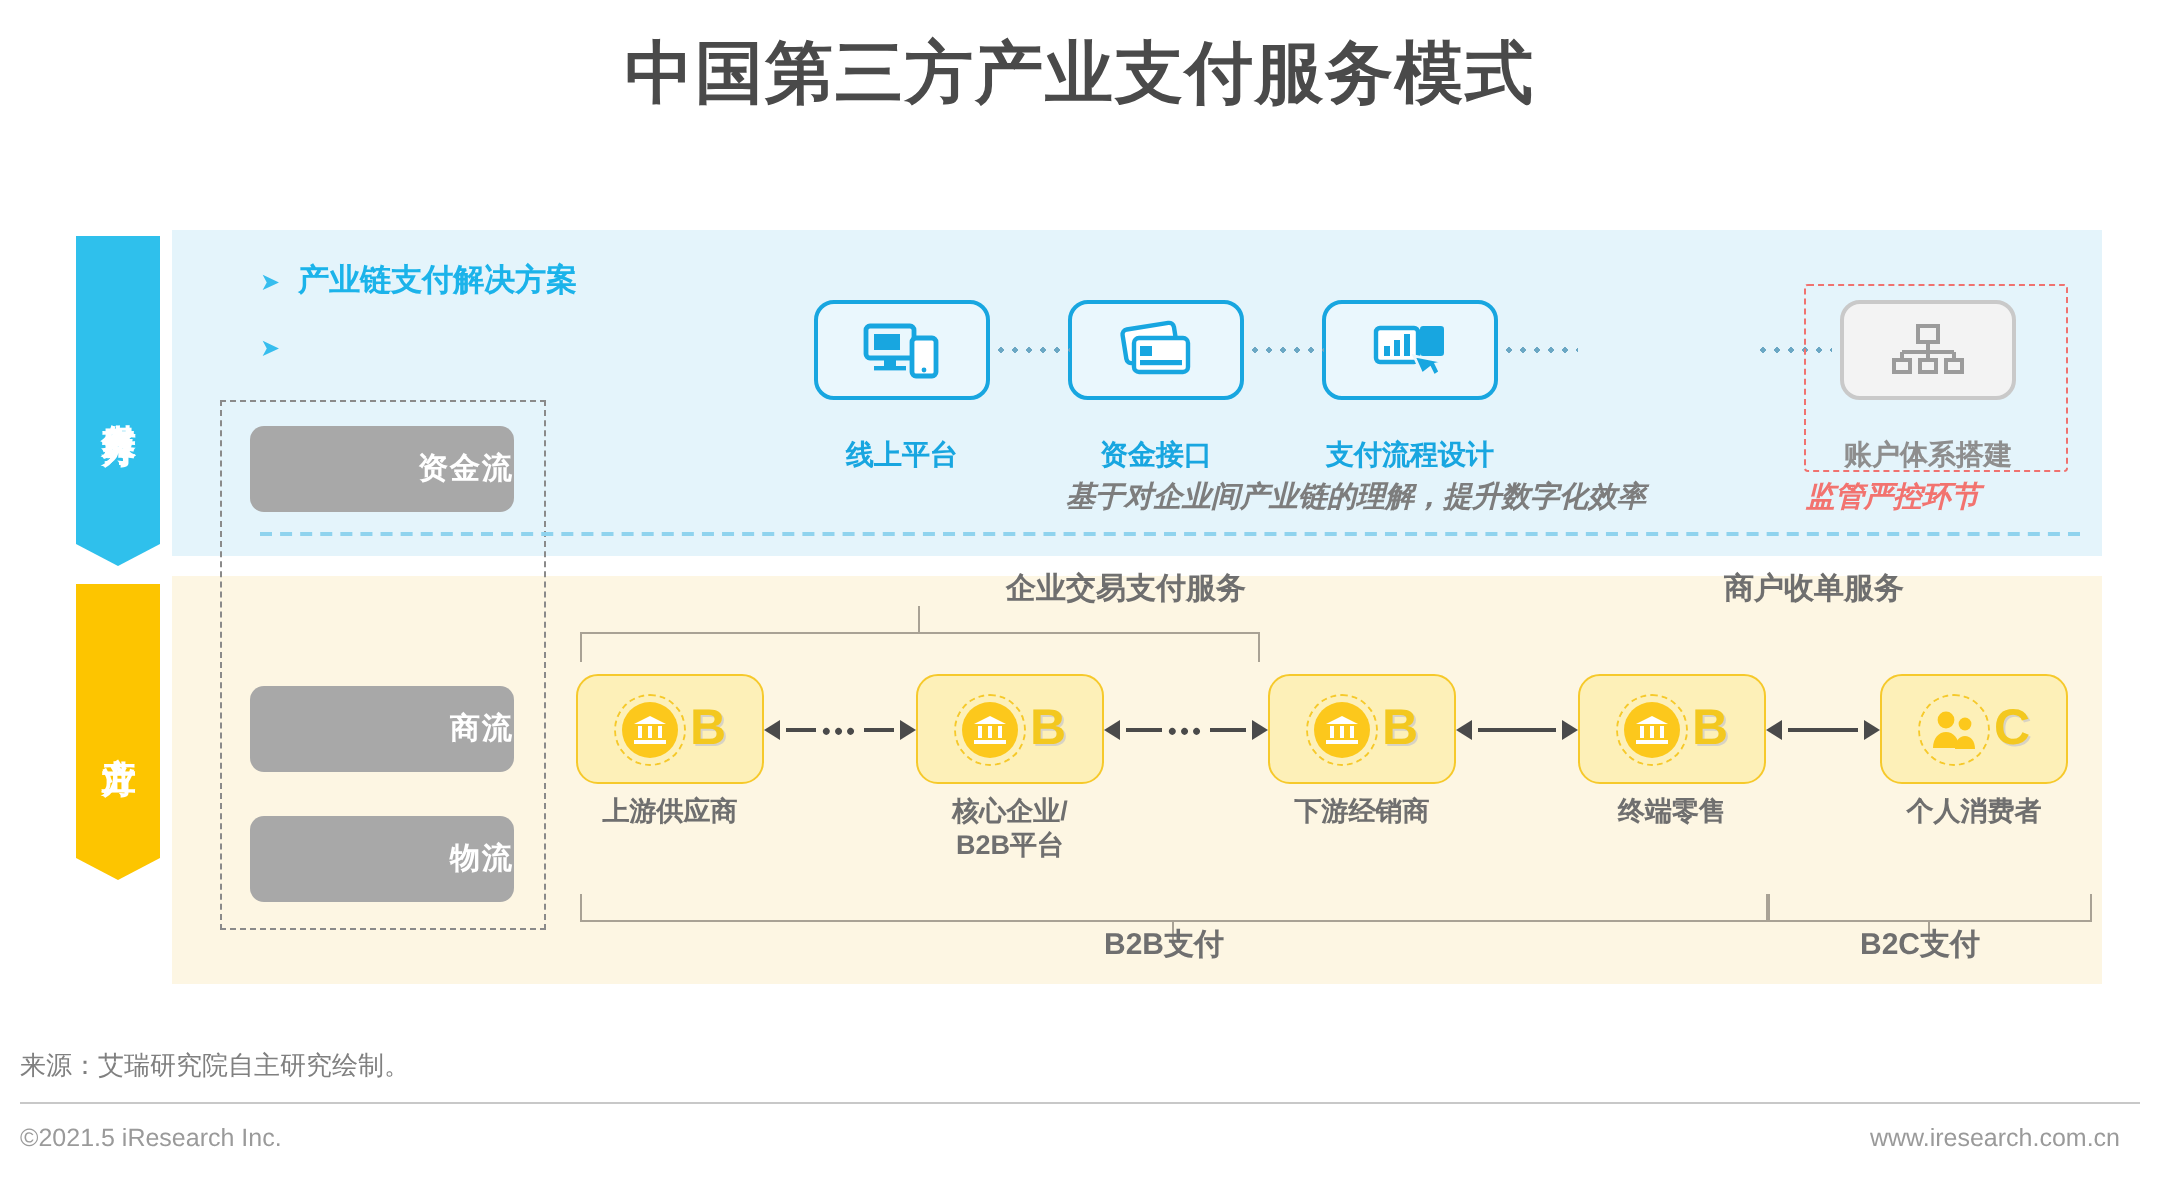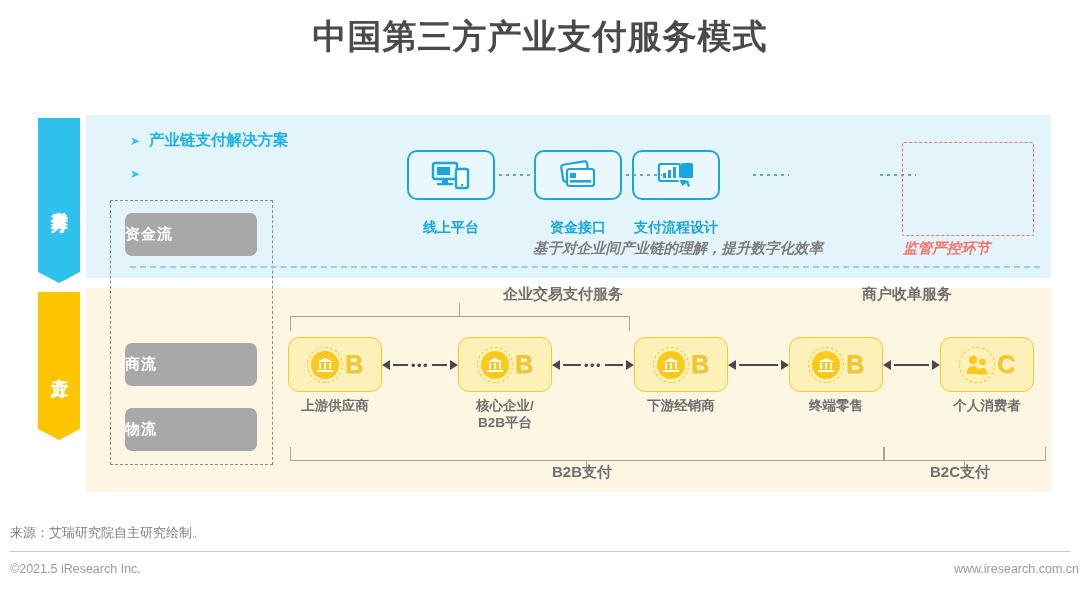--- a/index.html
+++ b/index.html
@@ -47,21 +47,21 @@
   .bullet .mk{font-size:12px;color:#36bdee;}
 
   
   .flow-box{
     position:absolute;left:110px;top:200px;width:163px;height:265px;
     border:1.6px dashed #8a8a8a;box-sizing:border-box;
   }
   .flow-item{
     position:absolute;left:125px;width:132px;height:43px;border-radius:7px;
     background:#a8a8a8;color:#fff;font-weight:bold;font-size:15px;
-    display:flex;align-items:center;justify-content:flex-start;letter-spacing:1px;
+    display:flex;align-items:center;justify-content:flex-end;letter-spacing:1px;
   }
 
   
   .svc{position:absolute;width:88px;text-align:center;}
   .svc .card{
     width:88px;height:50px;border-radius:10px;box-sizing:border-box;
     display:flex;align-items:center;justify-content:center;
     border:2.2px solid #18a6e0;background:#eaf7fd;
   }
   .svc .lbl{margin-top:19px;font-size:14px;font-weight:bold;color:#18a6e0;white-space:nowrap;}
@@ -122,21 +122,21 @@
   .arw-line{height:2px;background:#4a4a4a;position:relative;}
   .ahead{width:0;height:0;border-top:5px solid transparent;border-bottom:5px solid transparent;}
   .ahead.l{border-right:8px solid #4a4a4a;}
   .ahead.r{border-left:8px solid #4a4a4a;}
   .mdots{font-size:13px;color:#4a4a4a;letter-spacing:1.5px;line-height:1;}
 
   
   .src{position:absolute;left:10px;top:524px;font-size:13px;color:#808080;}
   .rule1{position:absolute;left:10px;top:551px;width:1060px;height:1px;background:#c8c8c8;}
   .copy{position:absolute;left:10px;top:562px;font-size:12.5px;color:#9a9a9a;}
-  .site{position:absolute;right:1px;top:562px;font-size:12.5px;color:#9a9a9a;}
+  .site{position:absolute;right:20px;top:562px;font-size:12.5px;color:#9a9a9a;}
 </style>
 </head>
 <body>
 
 <div class="page">
 
   <div class="title">中国第三方产业支付服务模式</div>
 
   <div class="panel-blue"></div>
   <div class="panel-yellow"></div>
@@ -188,35 +188,47 @@
       <svg width="40" height="30" viewBox="0 0 40 30">
         <rect x="4" y="3" width="26" height="17" rx="2.5" transform="rotate(-9 17 11)" fill="#fff" stroke="#18a6e0" stroke-width="2.2"></rect>
         <rect x="9" y="9" width="27" height="17" rx="2.5" fill="#fff" stroke="#18a6e0" stroke-width="2.2"></rect>
         <rect x="12" y="13" width="6" height="5" fill="#18a6e0"></rect>
         <rect x="12" y="20" width="21" height="2.6" fill="#18a6e0"></rect>
       </svg>
     </div>
     <div class="lbl">资金接口</div>
   </div>
 
-  <div class="svc" style="left:632px;top:150px">
+  <div class="svc" style="left:661px;top:150px">
     <div class="card">
       <svg width="40" height="30" viewBox="0 0 40 30">
         <rect x="3" y="4" width="21" height="17" rx="2" fill="#fff" stroke="#18a6e0" stroke-width="2.2"></rect>
         <rect x="7" y="13" width="3" height="5" fill="#18a6e0"></rect>
         <rect x="12" y="10" width="3" height="8" fill="#18a6e0"></rect>
         <rect x="17" y="7" width="3" height="11" fill="#18a6e0"></rect>
         <rect x="25" y="3" width="12" height="15" rx="1.6" fill="#18a6e0"></rect>
         <path d="M22 18 l4 9 l4 -3 l2 4 l3 -2 l-2 -4 l4 -1 z" fill="#18a6e0" stroke="#eaf7fd" stroke-width="1.4"></path>
       </svg>
     </div>
     <div class="lbl">支付流程设计</div>
   </div>
 
 
+  <div class="svc gray" style="left:920px;top:150px">
+    <div class="card">
+      <svg width="38" height="28" viewBox="0 0 38 28">
+        <rect x="14" y="2" width="10" height="8" fill="none" stroke="#9b9b9b" stroke-width="2"></rect>
+        <path d="M19 10 v5 M6 15 h26 M6 15 v4 M19 15 v4 M32 15 v4" fill="none" stroke="#9b9b9b" stroke-width="2"></path>
+        <rect x="2" y="19" width="8" height="6" fill="none" stroke="#9b9b9b" stroke-width="2"></rect>
+        <rect x="15" y="19" width="8" height="6" fill="none" stroke="#9b9b9b" stroke-width="2"></rect>
+        <rect x="28" y="19" width="8" height="6" fill="none" stroke="#9b9b9b" stroke-width="2"></rect>
+      </svg>
+    </div>
+    <div class="lbl">账户体系搭建</div>
+  </div>
 
   <div class="dots-h" style="left:497px;top:173px"></div>
   <div class="dots-h" style="left:624px;top:173px"></div>
   <div class="dots-h" style="left:751px;top:173px"></div>
   <div class="dots-h" style="left:878px;top:173px"></div>
 
   <div class="red-dash"></div>
 
   <div class="tagline tag-gray">基于对企业间产业链的理解，提升数字化效率</div>
   <div class="tagline tag-red">监管严控环节</div>

